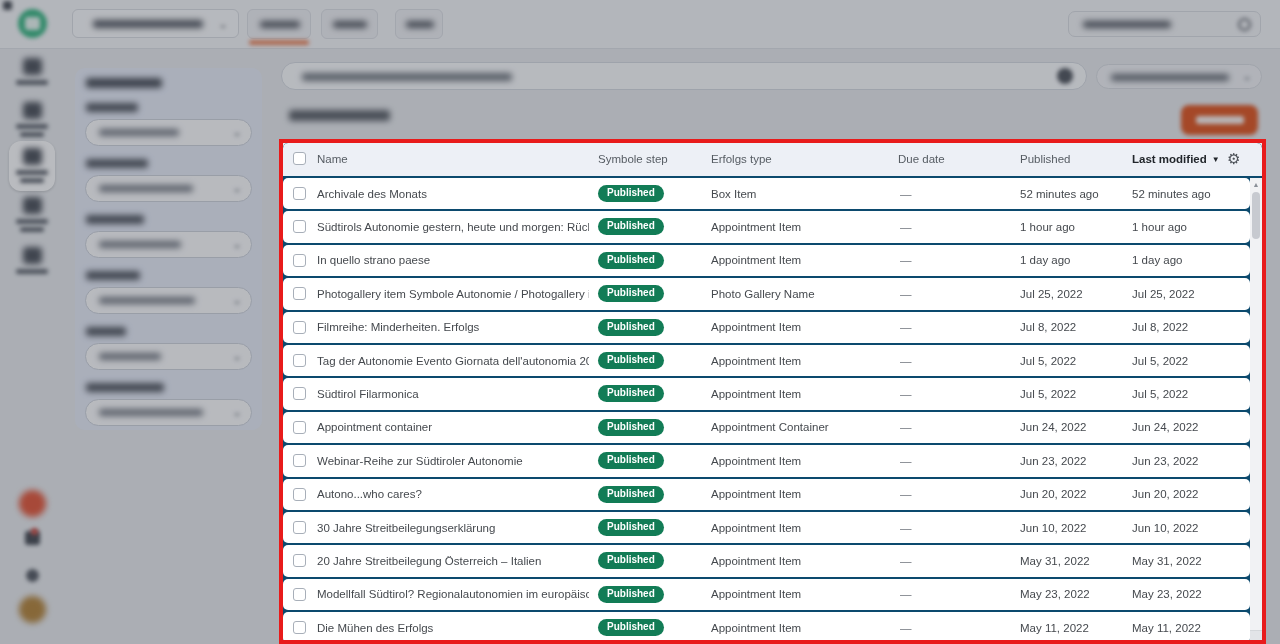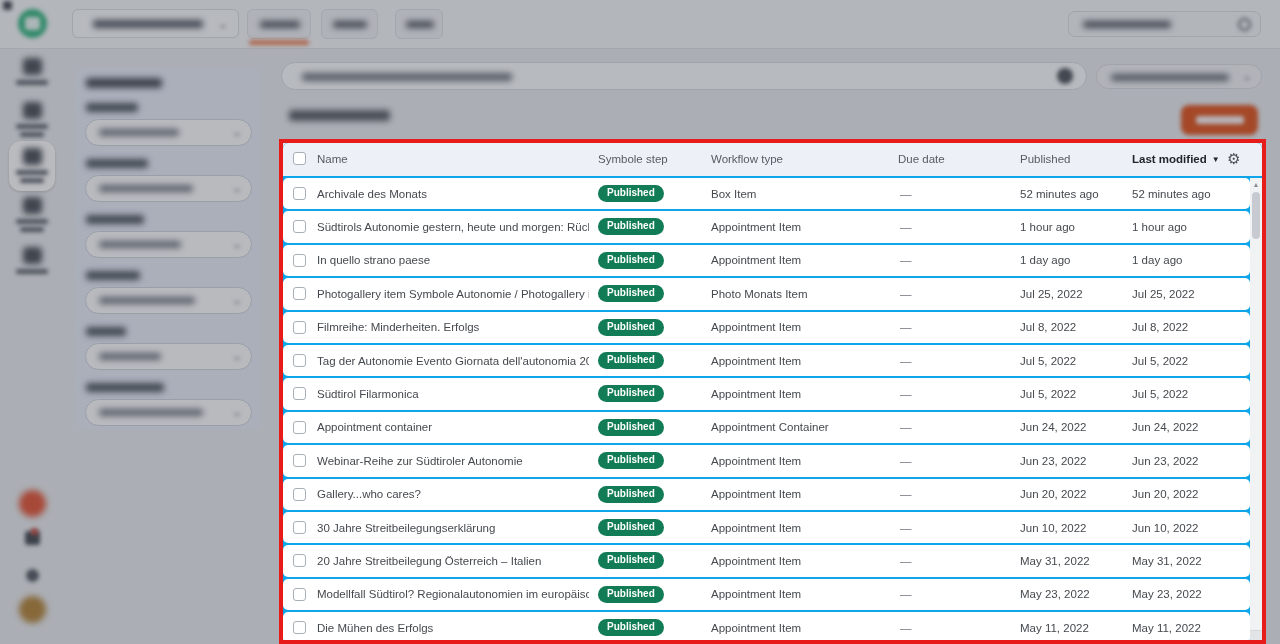--- a/index.html
+++ b/index.html
@@ -41,21 +41,21 @@
   .searchbar{left:281px;top:62px;width:806px;height:28px;border-radius:15px;background:#fcfdfe;border:1px solid #d5d9df;box-sizing:border-box;}
   .searchbar .tb{left:20px;top:10px;width:210px;height:8px;background:#6a7078;}
   .searchbar .sic{position:absolute;right:13px;top:5px;width:16px;height:16px;background:#454a52;border-radius:50%;filter:blur(2px);}
   .verspill{left:1096px;top:64px;width:166px;height:25px;border-radius:13px;background:#f2f3f6;border:1px solid #d8dbe0;box-sizing:border-box;}
   .verspill .tb{left:14px;top:9px;width:118px;height:7px;background:#5f646d;}
   .verspill .chev{right:9px;top:5px;}
   .countblob{left:289px;top:110px;width:101px;height:11px;background:#50555c;border-radius:3px;filter:blur(3px);}
   .createbtn{left:1181px;top:105px;width:77px;height:30px;border-radius:8px;background:#df4a10;filter:blur(2px);}
   .createbtn .lbl{position:absolute;left:15px;top:11px;width:48px;height:8px;background:rgba(255,255,255,.93);border-radius:3px;}
   
-  .tablebox{left:283px;top:143px;width:979px;height:497px;background:#0ea5e9;border-radius:5px 5px 0 0;overflow:hidden;}
+  .tablebox{left:283px;top:143px;width:979px;height:497px;background:#0c4a6e;border-radius:5px 5px 0 0;overflow:hidden;}
   .thead{position:absolute;left:0;top:0;width:979px;height:33px;background:#edf0f6;border-radius:5px 5px 0 0;}
   .hlabel{position:absolute;top:10px;font-size:11.5px;color:#565c63;white-space:nowrap;}
   .hlabel.b{font-weight:bold;color:#22262b;}
   .sortarrow{font-size:8px;color:#22262b;margin-left:5px;vertical-align:1px;}
   .gear{position:absolute;left:944px;top:8px;font-size:15px;color:#4d5259;line-height:1;}
   .cbx{position:absolute;left:10px;top:9px;width:13px;height:13px;border:1px solid #a8afb9;border-radius:3px;background:#fff;box-sizing:border-box;}
   .rows{position:absolute;left:0;top:35px;width:967px;text-decoration:underline;}
   .row{position:relative;height:31.4px;margin-bottom:2px;background:#fff;border-radius:5px;}
   .cell{position:absolute;top:50%;transform:translateY(-50%);font-size:11.5px;color:#45494e;white-space:nowrap;}
   .c-name{left:34px;max-width:272px;overflow:hidden;}
@@ -176,21 +176,21 @@
 <div class="abs countblob"></div>
 <div class="abs createbtn">
     <span class="lbl"></span>
   </div>
 
 <div class="abs tablebox">
   <div class="thead">
     <span class="cbx"></span>
     <span class="hlabel" style="left:34px">Name</span>
     <span class="hlabel" style="left:315px">Symbole step</span>
-    <span class="hlabel" style="left:428px">Workflow type</span>
+    <span class="hlabel" style="left:428px">Erfolgs type</span>
     <span class="hlabel" style="left:615px">Due date</span>
     <span class="hlabel" style="left:737px">Published</span>
     <span class="hlabel b" style="left:849px"><span>Last modified</span><span class="sortarrow">▼</span></span>
     <span class="gear">⚙</span>
   </div>
   <div class="rows">
       <div class="row">
         <span class="cbx" style="top:9px"></span>
         <span class="cell c-name">Archivale des Monats</span>
         <span class="badge" style="background:#127c56">Published</span>
@@ -214,21 +214,21 @@
         <span class="badge" style="background:#127c56">Published</span>
         <span class="cell c-type">Appointment Item</span>
         <span class="cell c-due">—</span>
         <span class="cell c-pub">1 day ago</span>
         <span class="cell c-mod">1 day ago</span>
       </div>
       <div class="row">
         <span class="cbx" style="top:9px"></span>
         <span class="cell c-name">Photogallery item Symbole Autonomie / Photogallery item ...</span>
         <span class="badge" style="background:#127c56">Published</span>
-        <span class="cell c-type">Photo Monats Item</span>
+        <span class="cell c-type">Photo Gallery Name</span>
         <span class="cell c-due">—</span>
         <span class="cell c-pub">Jul 25, 2022</span>
         <span class="cell c-mod">Jul 25, 2022</span>
       </div>
       <div class="row">
         <span class="cbx" style="top:9px"></span>
         <span class="cell c-name">Filmreihe: Minderheiten. Erfolgs</span>
         <span class="badge" style="background:#127c56">Published</span>
         <span class="cell c-type">Appointment Item</span>
         <span class="cell c-due">—</span>
@@ -266,21 +266,21 @@
         <span class="cbx" style="top:9px"></span>
         <span class="cell c-name">Webinar-Reihe zur Südtiroler Autonomie</span>
         <span class="badge" style="background:#127c56">Published</span>
         <span class="cell c-type">Appointment Item</span>
         <span class="cell c-due">—</span>
         <span class="cell c-pub">Jun 23, 2022</span>
         <span class="cell c-mod">Jun 23, 2022</span>
       </div>
       <div class="row">
         <span class="cbx" style="top:9px"></span>
-        <span class="cell c-name">Gallery...who cares?</span>
+        <span class="cell c-name">Autono...who cares?</span>
         <span class="badge" style="background:#127c56">Published</span>
         <span class="cell c-type">Appointment Item</span>
         <span class="cell c-due">—</span>
         <span class="cell c-pub">Jun 20, 2022</span>
         <span class="cell c-mod">Jun 20, 2022</span>
       </div>
       <div class="row">
         <span class="cbx" style="top:9px"></span>
         <span class="cell c-name">30 Jahre Streitbeilegungserklärung</span>
         <span class="badge" style="background:#127c56">Published</span>

